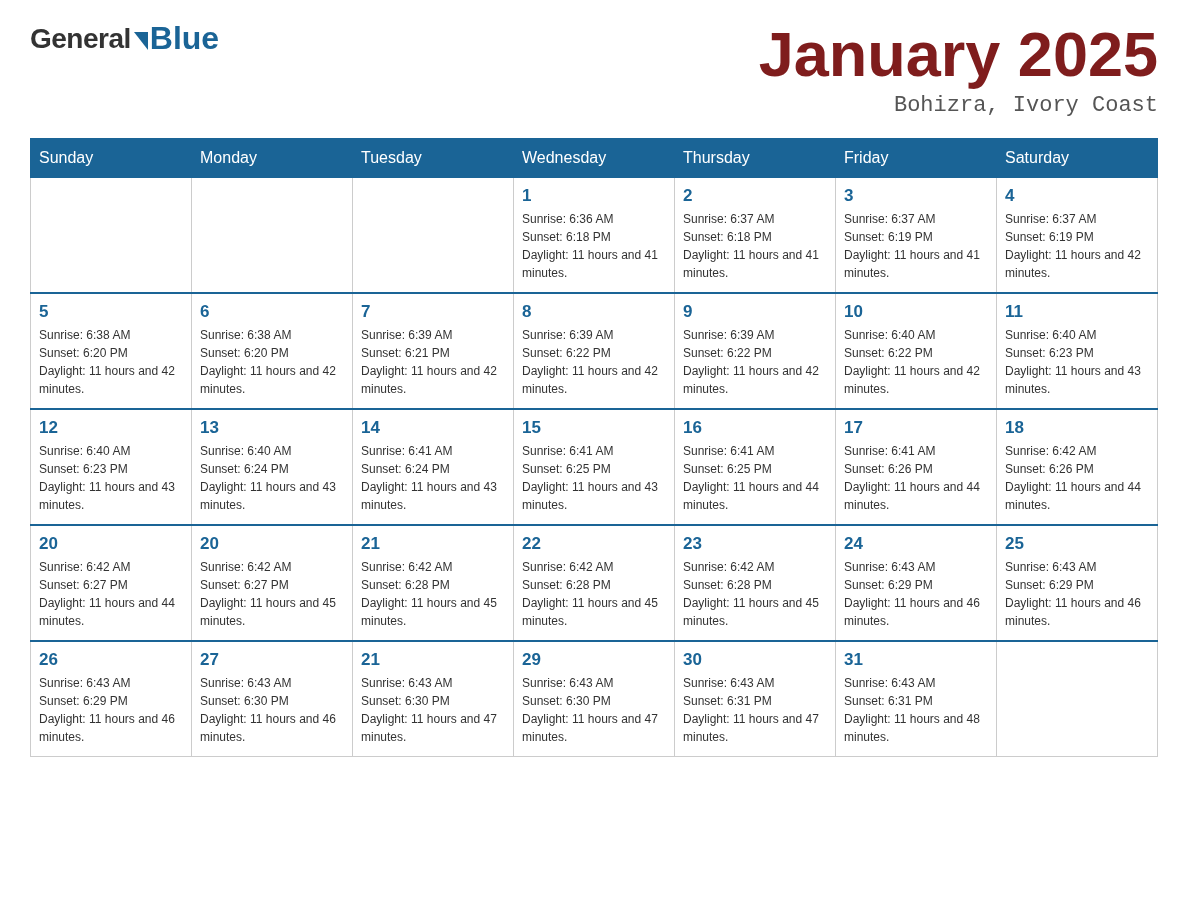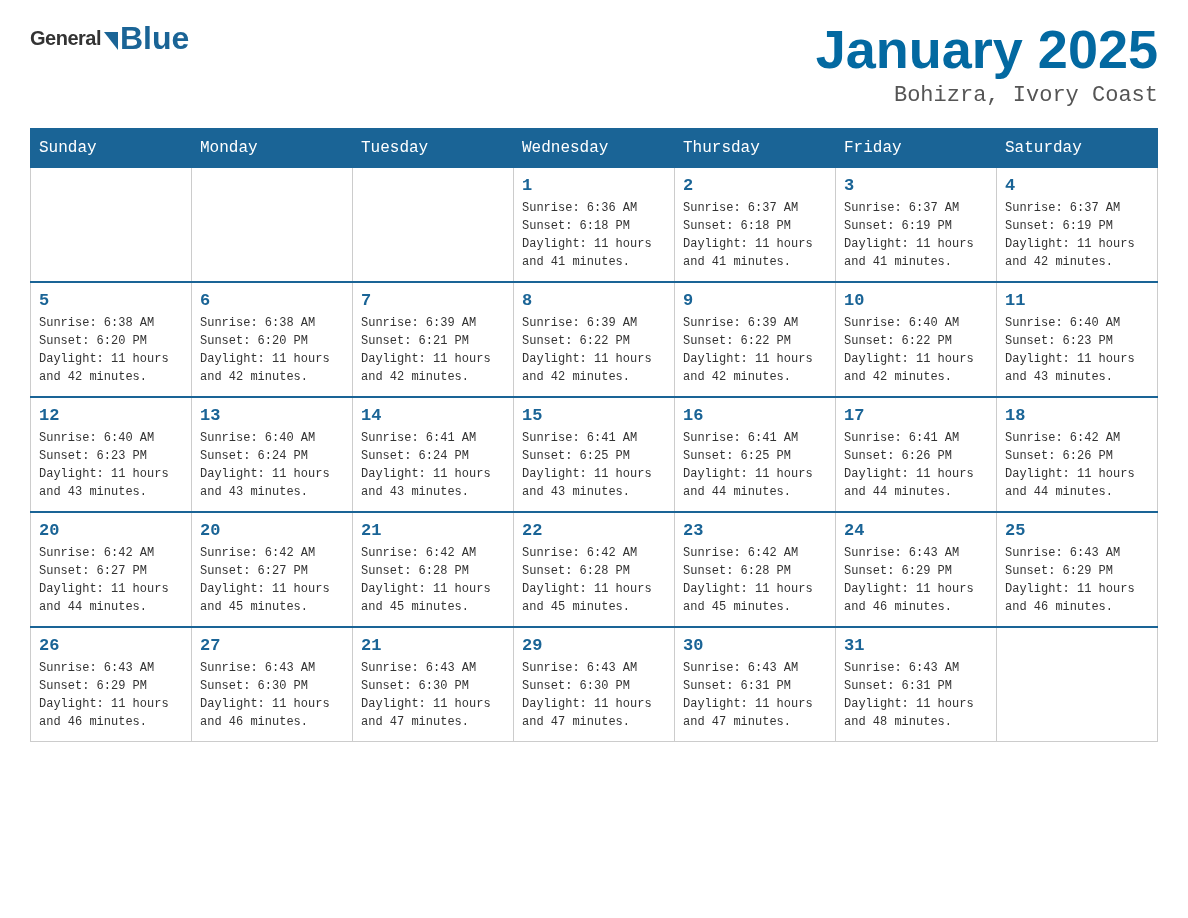--- a/index.html
+++ b/index.html
@@ -19,21 +19,21 @@
     .logo {
       display: flex;
       flex-direction: column;
       align-items: flex-start;
     }
     .logo-top {
       display: flex;
       align-items: center;
     }
     .logo-general {
-      font-size: 20px;
+      font-size: 28px;
       font-weight: bold;
       color: #333;
       letter-spacing: -0.5px;
     }
     .logo-arrow {
       width: 0;
       height: 0;
       border-left: 14px solid transparent;
       border-right: 0px solid transparent;
       border-top: 18px solid #1a6496;
@@ -43,36 +43,35 @@
     .logo-blue {
       font-size: 32px;
       font-weight: bold;
       color: #1a6496;
       margin-left: 2px;
     }
     .title-section {
       text-align: right;
     }
     .month-title {
-      font-size: 54px;
+      font-size: 63px;
       font-weight: bold;
-      color: #0369a1;
+      color: #7f1d1d;
       line-height: 1.1;
     }
     .location-title {
       font-size: 22px;
       color: #555;
       margin-top: 4px;
       font-family: Liberation Mono, monospace;
     }
     .calendar {
       width: 100%;
       border-collapse: collapse;
       border: 1px solid #ccc;
-      font-family: Liberation Mono, monospace;
     }
     .calendar th {
       background-color: #1a6496;
       color: #fff;
       padding: 10px 8px;
       font-size: 16px;
       font-weight: normal;
       text-align: left;
       border: 1px solid #1a6496;
     }

